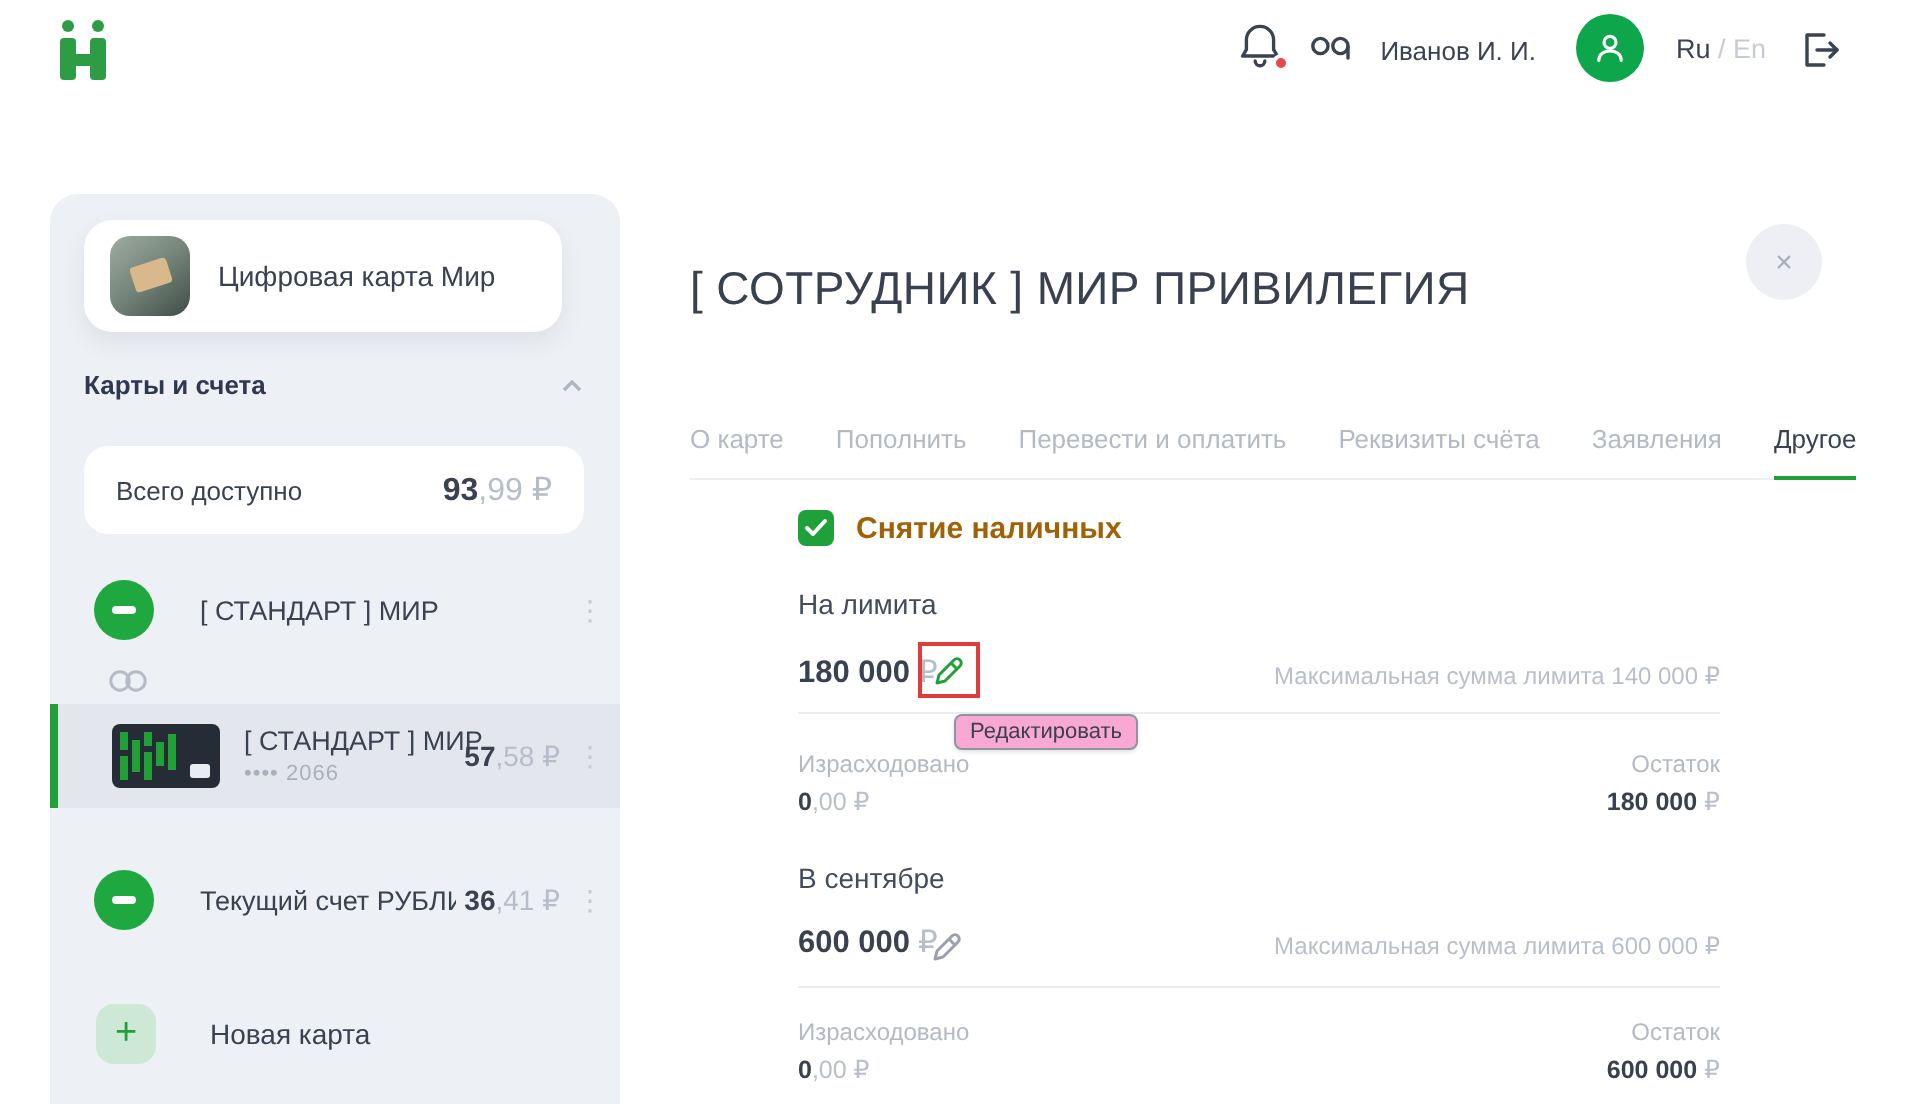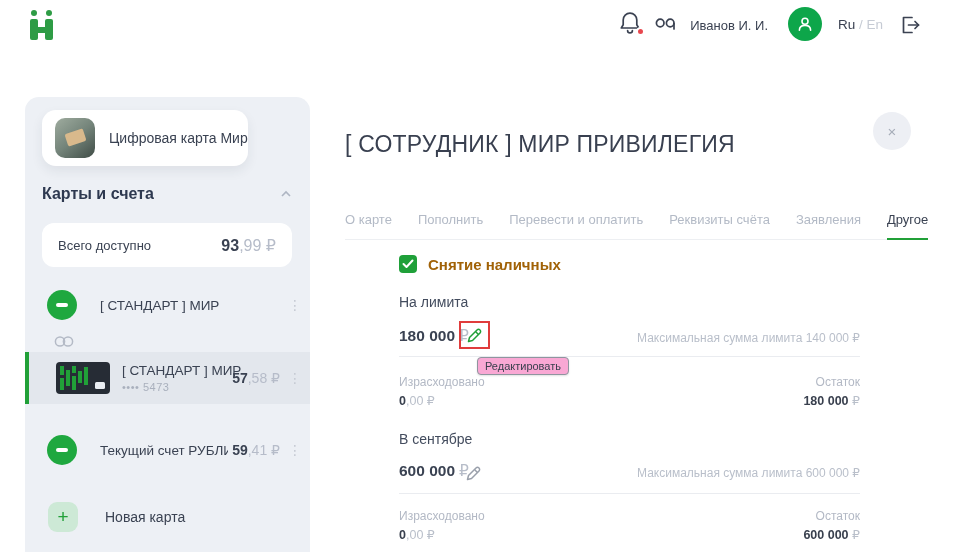--- a/index.html
+++ b/index.html
@@ -26,27 +26,27 @@
   .headset-wrap { left:654px; top:13px; width:24px; height:20px; }
   .user-name { position:absolute; left:680px; top:18px; width:88px; text-align:right; font-size:13px; color:#3B4252; cursor:pointer; }
   .avatar { position:absolute; left:788px; top:7px; width:34px; height:34px; border-radius:50%; background:#0DA64A; display:flex; align-items:center; justify-content:center; cursor:pointer; }
   .lang { position:absolute; left:838px; top:17px; font-size:13.5px; cursor:pointer; }
   .lang .ru { color:#3B4252; }
   .lang .sep, .lang .en { color:#C6CBD4; }
   .logout-wrap { left:898px; top:13px; width:24px; height:24px; }
 
   
   .sidebar { position:absolute; left:25px; top:97px; width:285px; height:455px; background:#EDF0F5; border-radius:14px 14px 0 0; }
-  .dig-card { position:absolute; left:17px; top:13px; width:206px; height:56px; background:#fff; border-radius:14px; box-shadow:0 5px 12px rgba(40,50,70,.08); display:flex; align-items:center; cursor:pointer; }
+  .dig-card { position:absolute; left:17px; top:13px; width:239px; height:56px; background:#fff; border-radius:14px; box-shadow:0 5px 12px rgba(40,50,70,.08); display:flex; align-items:center; cursor:pointer; }
   .dig-icon { position:relative; width:40px; height:40px; margin-left:13px; border-radius:10px; background:linear-gradient(140deg,#9FAC9F 0%,#74847A 50%,#3F4C46 100%); overflow:hidden; }
   .dig-icon i { position:absolute; left:11px; top:13px; width:19px; height:13px; background:linear-gradient(120deg,#E2C493,#C9A briefly 0); background:#D9B98C; border-radius:2px; transform:rotate(-18deg); }
   .dig-label { margin-left:14px; font-size:14px; color:#3A4252; }
 
   .side-section { position:absolute; left:17px; top:88px; width:250px; display:flex; align-items:center; justify-content:space-between; cursor:pointer; }
-  .side-section .t { font-size:16px; font-weight:bold; color:#2E3950; }
+  .side-section .t { font-size:13px; font-weight:bold; color:#2E3950; }
 
   .total-card { position:absolute; left:17px; top:126px; width:250px; height:44px; background:#fff; border-radius:12px; display:flex; align-items:center; justify-content:space-between; padding:0 16px; }
   .total-card .lbl { font-size:13px; color:#3A4252; }
   .amt-int { font-weight:bold; color:#3A4252; }
   .amt-frac { color:#B6BCC9; }
 
   .acct-row { position:absolute; left:0; width:285px; display:flex; align-items:center; cursor:pointer; }
   .row-1 { top:188px; height:40px; }
   .row-3 { top:333px; height:40px; }
   .green-circle { position:relative; width:30px; height:30px; border-radius:50%; background:#1FA83F; margin-left:22px; flex:0 0 auto; }
@@ -213,32 +213,32 @@
               <rect x="16" y="4" width="4" height="7"></rect>
             <rect x="16" y="14" width="4" height="14"></rect>
               <rect x="22" y="9" width="4" height="12"></rect>
             <rect x="28" y="5" width="4" height="18"></rect>
           </g>
           <rect x="39" y="20" width="10" height="7" rx="1.5" fill="#E9EDF2"></rect>
         </svg>
       </span>
       <span class="sel-texts">
         <div class="sel-name">[ СТАНДАРТ ] МИР</div>
-        <div class="sel-num">•••• 5473</div>
+        <div class="sel-num">•••• 2066</div>
       </span>
       <span class="row-amt"><span class="amt-int">57</span><span class="amt-frac">,58 ₽</span></span>
       <span class="kebab">⋮</span>
     </div>
 
     <div class="acct-row row-3">
       <span class="green-circle">
           <i></i>
         </span>
       <span class="acct-name" style="max-width:128px;"><span>Текущий счет РУБЛИ</span></span>
-      <span class="row-amt"><span class="amt-int">59</span><span class="amt-frac">,41 ₽</span></span>
+      <span class="row-amt"><span class="amt-int">36</span><span class="amt-frac">,41 ₽</span></span>
       <span class="kebab">⋮</span>
     </div>
 
     <div class="new-card">
       <span class="plus-sq">+</span>
       <span class="lbl">Новая карта</span>
     </div>
   </div>
 
   <div class="main-title">[ СОТРУДНИК ] МИР ПРИВИЛЕГИЯ</div>

